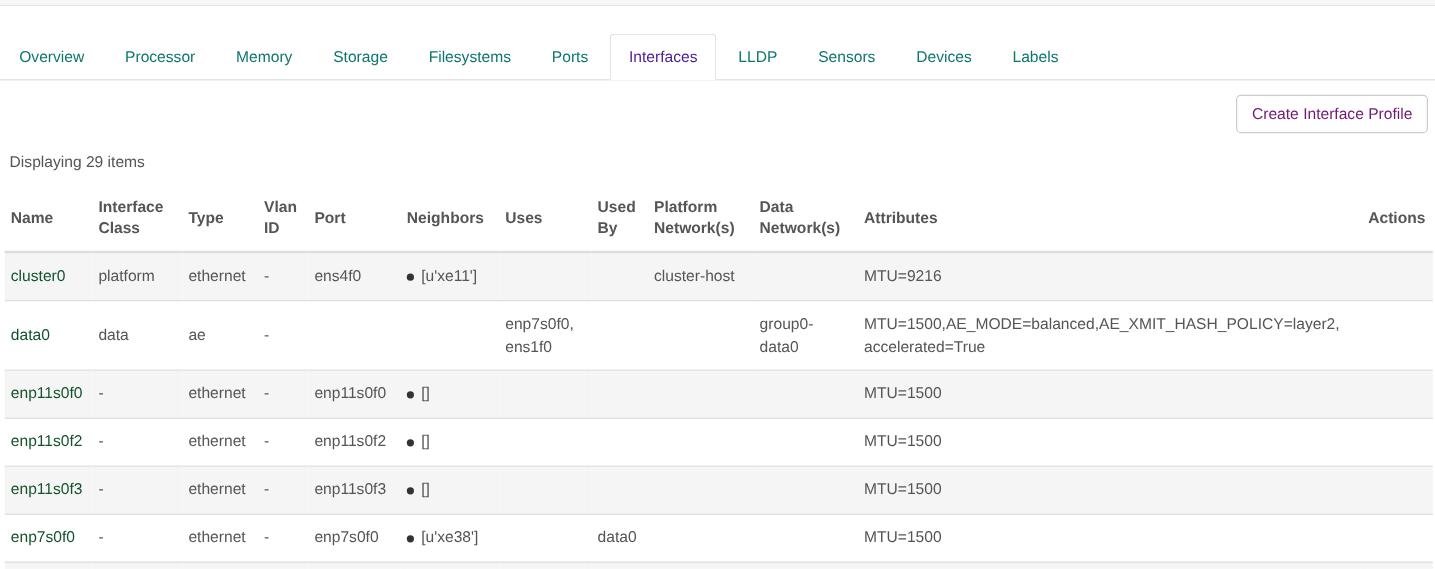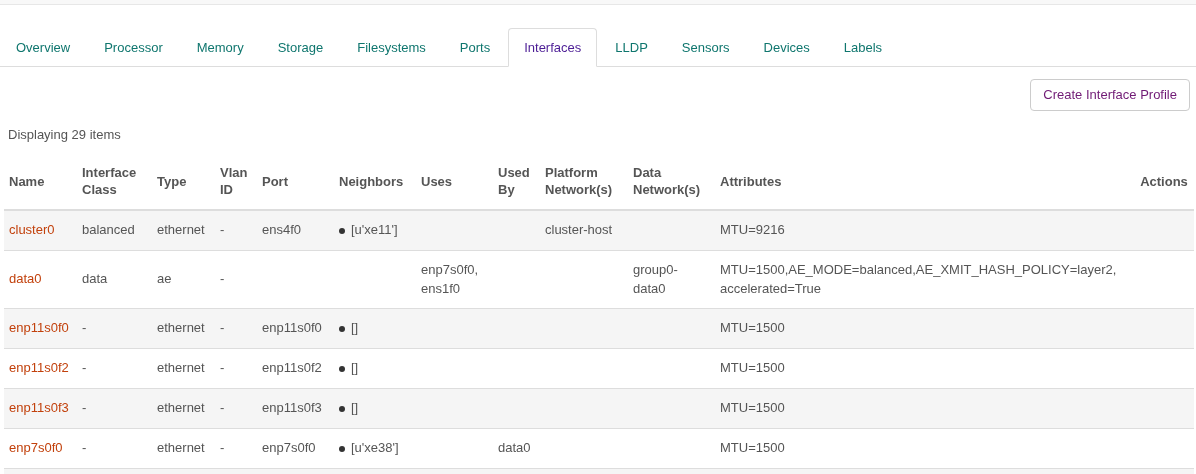--- a/index.html
+++ b/index.html
@@ -44,21 +44,21 @@
   .iface-table th {
     text-align: left; vertical-align: middle; font-weight: bold; color: #555;
     padding: 11px 5px; border-bottom: 2px solid #ddd; line-height: 1.25;
   }
   .iface-table td {
     vertical-align: middle; padding: 10px 5px; border-top: 1px solid #ddd;
     line-height: 1.45; word-wrap: break-word;
   }
   .iface-table tr.striped td { background: #f5f5f5; }
   .iface-table .actions { text-align: center; }
-  .iface-table a.link { color: #c2410c; text-decoration: none; cursor: pointer; }
+  .iface-table a.link { color: #14532d; text-decoration: none; cursor: pointer; }
   .dot {
     display: inline-block; width: 6px; height: 6px; border-radius: 50%;
     background: #333; margin-right: 6px; vertical-align: middle;
   }
   
   .c-name { width: 73px; }  .c-iclass { width: 75px; }  .c-type { width: 63px; }
   .c-vlan { width: 42px; }  .c-port { width: 77px; }    .c-neigh { width: 82px; }
   .c-uses { width: 77px; }  .c-usedby { width: 47px; }  .c-plat { width: 88px; }
   .c-datanet { width: 87px; } .c-attr { width: 419px; } .c-actions { width: 60px; }
 </style>
@@ -137,21 +137,21 @@
         <th>Used By</th>
         <th>Platform Network(s)</th>
         <th>Data Network(s)</th>
         <th>Attributes</th>
         <th class="actions">Actions</th>
       </tr>
     </thead>
     <tbody>
         <tr class="striped">
     <td><a class="link">cluster0</a></td>
-    <td>balanced</td>
+    <td>platform</td>
     <td>ethernet</td>
     <td>-</td>
     <td>ens4f0</td>
     <td><span class="dot"></span><span>[u'xe11']</span></td>
     <td></td>
     <td></td>
     <td>cluster-host</td>
     <td></td>
     <td>MTU=9216</td>
     <td class="actions"></td>

